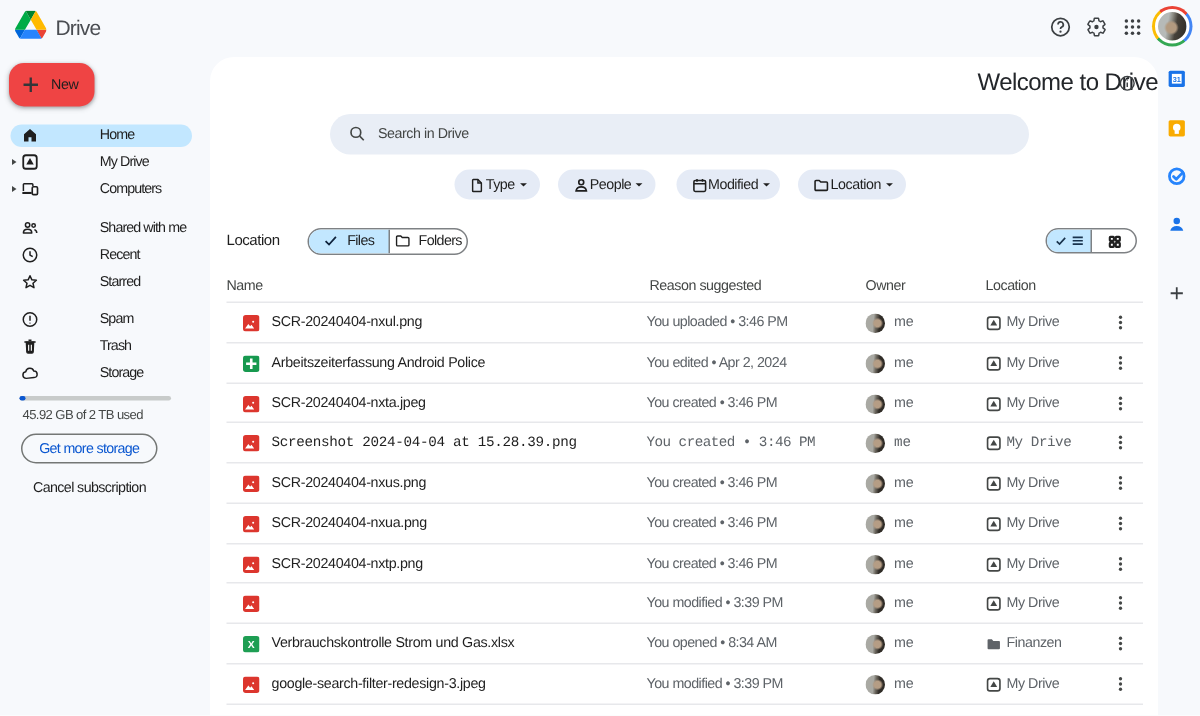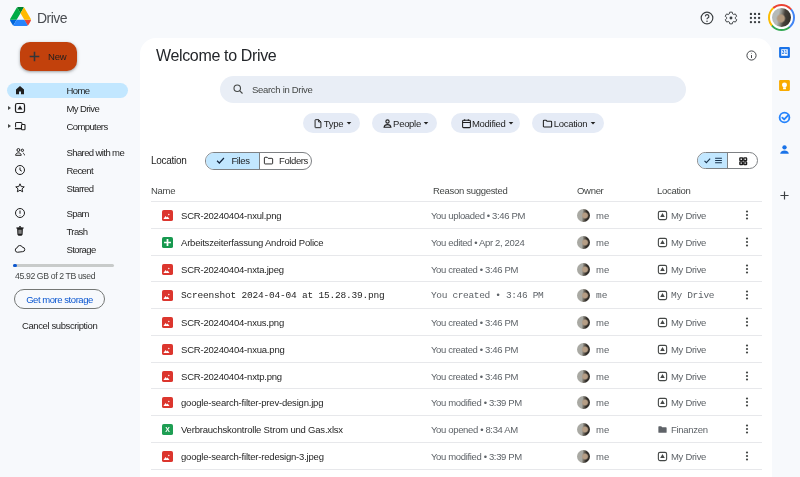--- a/index.html
+++ b/index.html
@@ -7,21 +7,21 @@
   body { font-family:"Liberation Sans", sans-serif; background:#F7F9FC; position:relative; color:#1f1f1f; }
   .abs { position:absolute; }
   svg { flex:none; display:block; }
 
   
   .logo { left:10px; top:7px; }
   .brand { left:37px; top:9.5px; font-size:14px; color:#4a4d52; letter-spacing:-.55px; }
   .tbico { top:11px; width:14px; height:14px; }
 
   
-  .newbtn { left:20px; top:41.5px; width:57px; height:29.5px; background:#c2410c; border-radius:10px;
+  .newbtn { left:6px; top:41.5px; width:57px; height:29.5px; background:#ef4444; border-radius:10px;
             box-shadow:0 1px 2px rgba(60,64,67,.3), 0 1px 3px 1px rgba(60,64,67,.15);
             display:flex; align-items:center; padding-left:5.5px; }
   .newbtn span { font-size:9.5px; font-weight:500; margin-left:5.5px; color:#1f1f1f; letter-spacing:-.2px; }
   .nav { left:0; width:140px; }
   .navitem { position:absolute; left:0; height:18px; width:140px; }
   .navpill { position:absolute; left:7px; right:12px; top:1.5px; height:15px; border-radius:8px; }
   .navpill.on { background:#C2E7FF; }
   .navic { position:absolute; left:14px; top:3px; width:12px; height:12px; }
   .navcaret { position:absolute; left:8px; top:6.5px; width:0; height:0;
               border-left:3.5px solid #444746; border-top:2.8px solid transparent; border-bottom:2.8px solid transparent; }
@@ -29,21 +29,21 @@
 
   .sbar { left:13px; top:264px; width:101px; height:3px; border-radius:2px; background:#c8cbca; }
   .sbar i { display:block; width:4px; height:3px; border-radius:2px; background:#0b57d0; }
   .stxt { left:15px; top:271px; font-size:8.7px; color:#444746; letter-spacing:-.38px; }
   .getmore { left:14px; top:289px; width:91px; height:20px; border:1px solid #747775; border-radius:10px;
              display:flex; align-items:center; justify-content:center; font-size:9.5px; font-weight:400; color:#0b57d0; letter-spacing:-.45px; }
   .cancel { left:22px; top:320px; font-size:9.5px; font-weight:500; color:#1f1f1f; letter-spacing:-.4px; }
 
   
   .card { left:140px; top:38px; width:632px; height:439px; background:#fff; border-radius:16px 16px 0 0; }
-  .welcome { left:16px; right:0; top:8.5px; text-align:left; font-size:16px; color:#23262a; letter-spacing:-.35px; }
+  .welcome { left:4px; right:0; top:8.5px; text-align:right; font-size:16px; color:#23262a; letter-spacing:-.35px; }
   .info { left:606px; top:12px; }
   .search { left:80px; top:37.5px; width:466px; height:27px; background:#E9EEF6; border-radius:13.5px;
             display:flex; align-items:center; padding-left:12px; }
   .search span { font-size:9.5px; color:#444746; margin-left:8px; letter-spacing:-.3px; }
   .chip { position:absolute; top:75px; height:20px; background:#E5EBF6; border-radius:10px;
           display:flex; align-items:center; font-size:9.5px; font-weight:500; color:#1f1f1f;
           padding:0 6px 0 11px; justify-content:space-between; letter-spacing:-.3px; }
   .sugg { left:11px; top:117px; font-size:10px; font-weight:500; color:#1f1f1f; letter-spacing:-.3px; }
   .seg { left:65px; top:114px; width:107px; height:17.5px; border:1px solid #7e8184; border-radius:10px;
          display:flex; overflow:hidden; background:#fff; }
@@ -511,21 +511,20 @@
         </div>
       </div>
       <div class="row" style="top:187.25px;">
         <div class="fic">
           <svg width="11" height="11" viewBox="0 0 24 24">
             <rect width="24" height="24" rx="4" fill="#DC362E"></rect>
             <path d="M3 19.8 7.8 13l2.6 3.4 1.9-2.3 4 5.7z" fill="#fff"></path>
             <circle cx="14.8" cy="9.7" r="1.5" fill="#fff"></circle>
           </svg>
         </div>
-        <div class="fname">google-search-filter-prev-design.jpg</div>
         <div class="freason">You modified • 3:39 PM</div>
         <div class="fav"></div>
         <div class="fme">me</div>
         <div class="flic">
           <svg width="11" height="11" viewBox="0 0 24 24" fill="none" stroke="#444746" stroke-width="2.4">
             <rect x="3" y="3" width="18" height="18" rx="3.5"></rect>
             <path d="M12 6.8 17 15.2H7z" fill="#444746" stroke="none"></path>
           </svg>
         </div>
         <div class="floc">My Drive</div>

